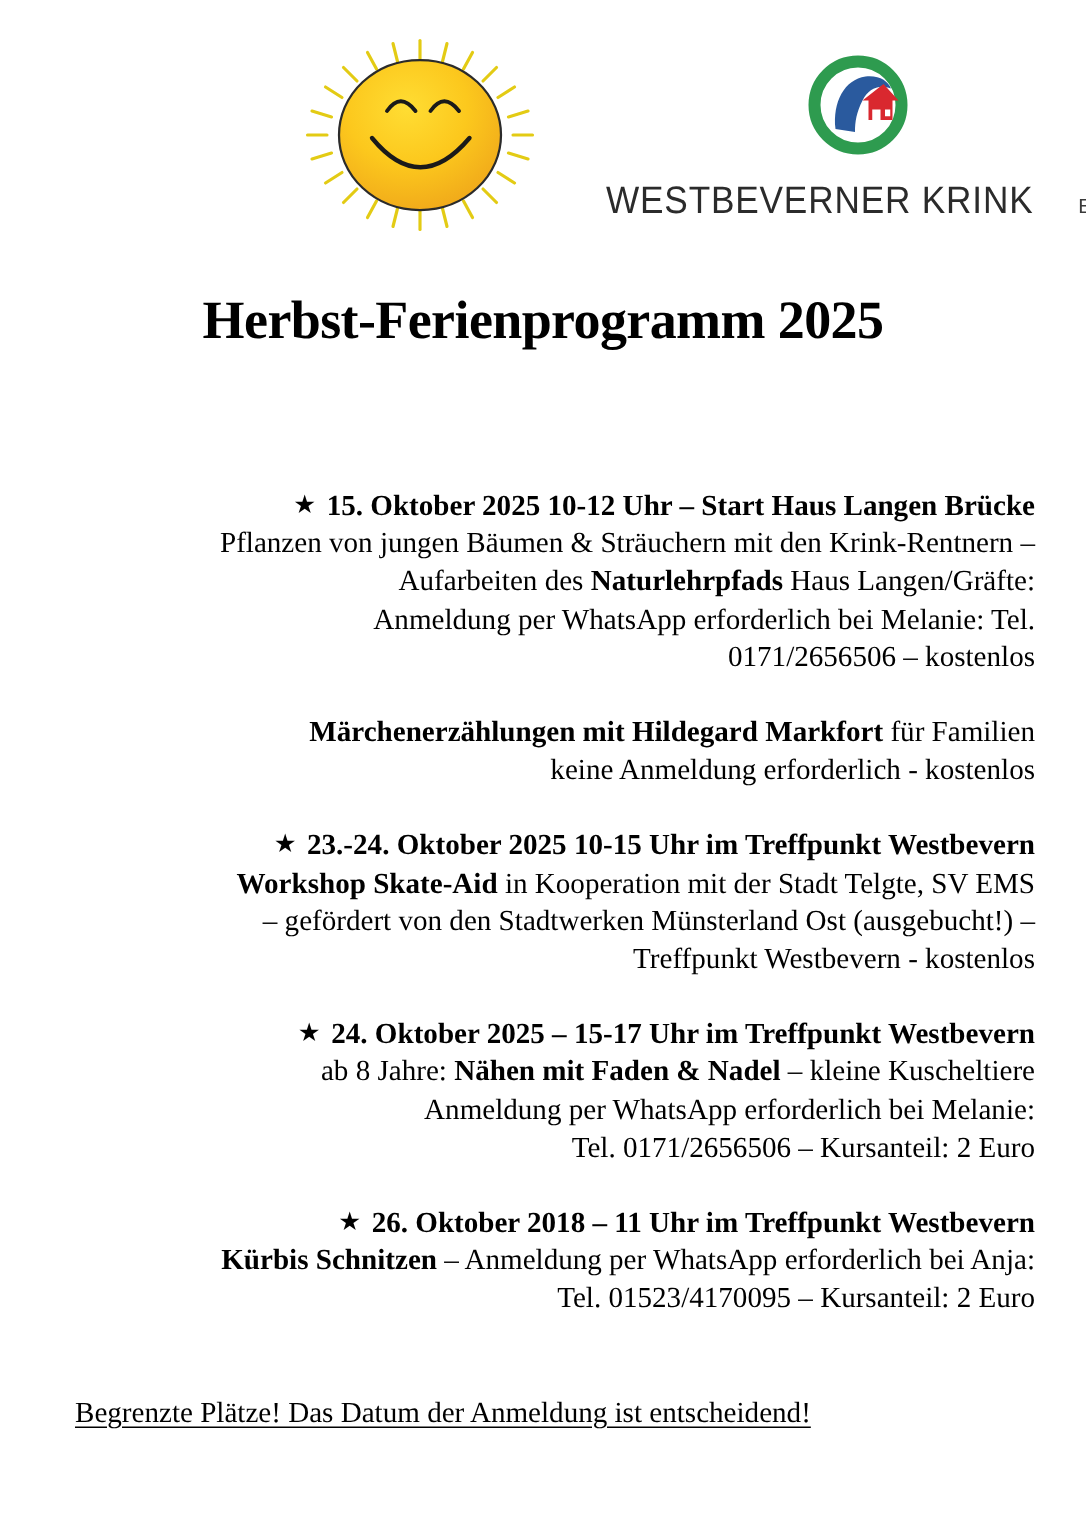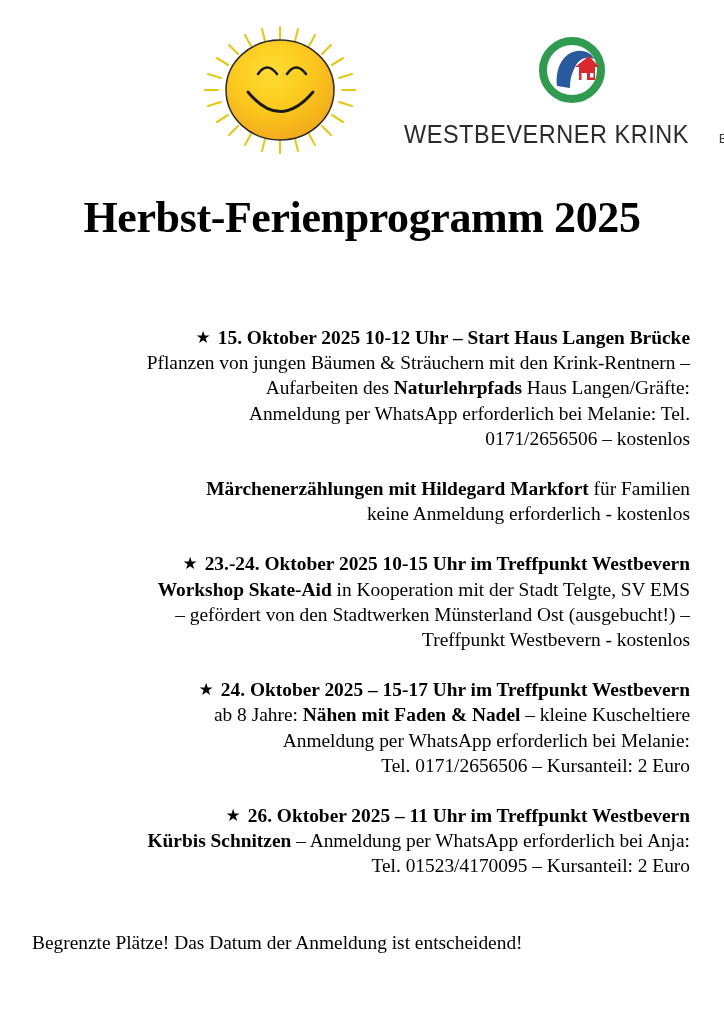--- a/index.html
+++ b/index.html
@@ -78,21 +78,21 @@
     font-size: 13.5px;
     letter-spacing: 0.2px;
     margin-left: 5px;
     font-weight: 400;
     color: #3a3a3a;
   }
 
   
   .title {
     text-align: center;
-    font-size: 44px;
+    font-size: 36px;
     font-weight: bold;
     letter-spacing: -0.4px;
     margin: 0;
     padding-top: 22px;
     line-height: 1.1;
   }
 
   
   .content {
     position: absolute;
@@ -119,24 +119,25 @@
     font-size: 17px;
     line-height: 1;
     margin-right: 7px;
     vertical-align: 1px;
   }
   b, .b { font-weight: bold; }
   .red { color: #000000; }
 
   .footer-note {
     position: absolute;
-    left: 32px;
+    left: 50px;
     top: 930px;
     font-size: 19.4px;
     line-height: 25.2px;
+    text-decoration: underline;
     text-underline-offset: 3px;
     white-space: nowrap;
   }
 </style>
 </head>
 <body>
 
 <div class="page">
 
   <div class="header">
@@ -219,21 +220,21 @@
         <div class="line"><span>– gefördert von den Stadtwerken Münsterland Ost (</span><span class="red">ausgebucht!</span><span>) –</span></div>
         <div class="line"><span>Treffpunkt Westbevern - kostenlos</span></div>
       </div>
       <div class="block">
         <div class="line headline"><span class="star">★</span><span>24. Oktober 2025 – 15-17 Uhr im Treffpunkt Westbevern</span></div>
         <div class="line"><span>ab 8 Jahre: </span><span class="b">Nähen mit Faden &amp; Nadel</span><span> – kleine Kuscheltiere</span></div>
         <div class="line"><span>Anmeldung per WhatsApp erforderlich bei Melanie:</span></div>
         <div class="line"><span>Tel. 0171/2656506 – Kursanteil: 2 Euro</span></div>
       </div>
       <div class="block">
-        <div class="line headline"><span class="star">★</span><span>26. Oktober 2025 – 11 Uhr im Treffpunkt Westbevern</span></div>
+        <div class="line headline"><span class="star">★</span><span>26. Oktober 2018 – 11 Uhr im Treffpunkt Westbevern</span></div>
         <div class="line"><span class="b">Kürbis Schnitzen</span><span> – Anmeldung per WhatsApp erforderlich bei Anja:</span></div>
         <div class="line"><span>Tel. 01523/4170095 – Kursanteil: 2 Euro</span></div>
       </div>
     </div>
 
   <div class="footer-note">Begrenzte Plätze! Das Datum der Anmeldung ist entscheidend!</div>
 
 </div>
 
 </body></html>

